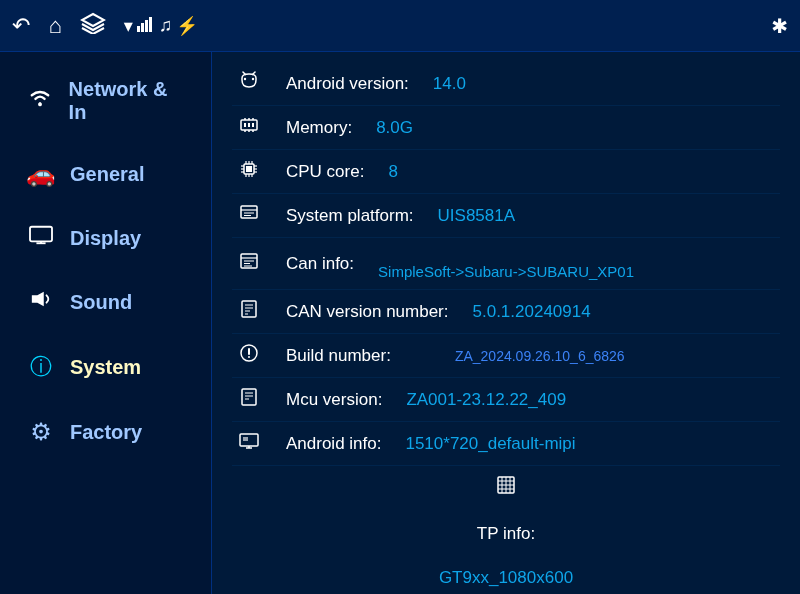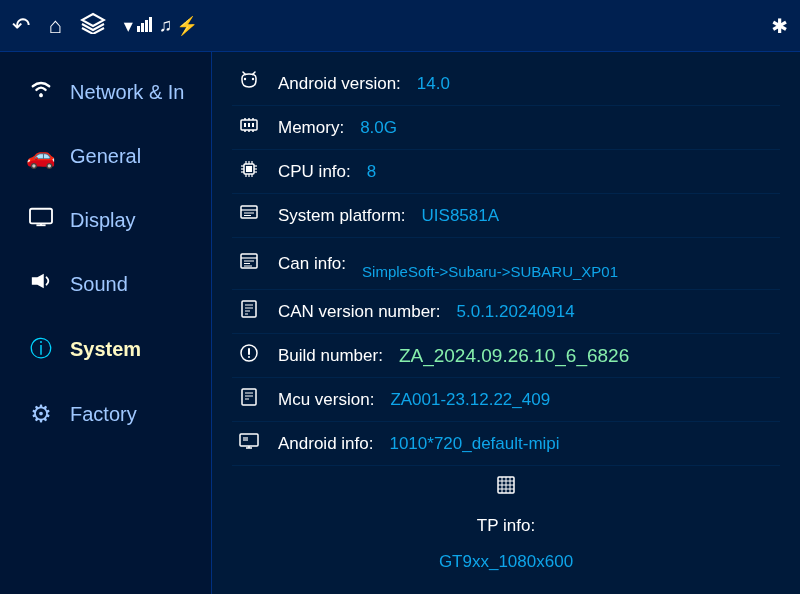--- a/index.html
+++ b/index.html
@@ -79,37 +79,37 @@
       color: #00d4ff;
       background: transparent;
     }
     .sidebar-item .item-icon {
       font-size: 24px;
       width: 30px;
       text-align: center;
     }
     .sidebar-item .item-label {
       font-size: 20px;
-      font-weight: 400;
+      font-weight: 700;
     }
     .sidebar-item.active .item-label {
       color: #00d4ff;
     }
 
     
     .content-area {
       flex: 1;
       padding: 10px 20px;
       overflow-y: auto;
       background: #001a3a;
     }
     .info-row {
       display: flex;
       align-items: center;
-      gap: 16px;
+      gap: 24px;
       padding: 9px 4px;
       font-size: 17px;
       color: #d0e8ff;
       border-bottom: 1px solid rgba(0, 60, 120, 0.3);
     }
     .info-row:last-child {
       border-bottom: none;
       flex-direction: column;
     }
     .info-icon {
@@ -268,21 +268,21 @@
           <line x1="10" y1="15" x2="10" y2="18" stroke="white" stroke-width="1.2"></line>
           <line x1="13" y1="15" x2="13" y2="18" stroke="white" stroke-width="1.2"></line>
           <line x1="2" y1="7" x2="5" y2="7" stroke="white" stroke-width="1.2"></line>
           <line x1="2" y1="10" x2="5" y2="10" stroke="white" stroke-width="1.2"></line>
           <line x1="2" y1="13" x2="5" y2="13" stroke="white" stroke-width="1.2"></line>
           <line x1="15" y1="7" x2="18" y2="7" stroke="white" stroke-width="1.2"></line>
           <line x1="15" y1="10" x2="18" y2="10" stroke="white" stroke-width="1.2"></line>
           <line x1="15" y1="13" x2="18" y2="13" stroke="white" stroke-width="1.2"></line>
         </svg>
       </span>
-      <span class="info-label">CPU info:</span>
+      <span class="info-label">CPU core:</span>
       <span class="info-value">8</span>
     </div>
 
     <div class="info-row">
       <span class="info-icon">
         <svg width="20" height="20" viewBox="0 0 20 20" fill="none">
           <rect x="2" y="3" width="16" height="12" rx="1" stroke="white" stroke-width="1.5"></rect>
           <line x1="2" y1="7" x2="18" y2="7" stroke="white" stroke-width="1.2"></line>
           <line x1="5" y1="10" x2="15" y2="10" stroke="white" stroke-width="1"></line>
           <line x1="5" y1="12.5" x2="12" y2="12.5" stroke="white" stroke-width="1"></line>
@@ -322,21 +322,21 @@
 
     <div class="info-row">
       <span class="info-icon">
         <svg width="20" height="20" viewBox="0 0 20 20" fill="none">
           <circle cx="10" cy="10" r="8" stroke="white" stroke-width="1.5"></circle>
           <line x1="10" y1="6" x2="10" y2="11" stroke="white" stroke-width="2" stroke-linecap="round"></line>
           <circle cx="10" cy="14" r="1" fill="white"></circle>
         </svg>
       </span>
       <span class="info-label">Build number:</span>
-      <span class="info-value" style="color:#86efac; font-size:19px;">ZA_2024.09.26.10_6_6826</span>
+      <span class="info-value" style="color:#3b82f6; font-size:14px;margin-left:40px;">ZA_2024.09.26.10_6_6826</span>
     </div>
 
     <div class="info-row">
       <span class="info-icon">
         <svg width="20" height="20" viewBox="0 0 20 20" fill="none">
           <rect x="3" y="2" width="14" height="16" rx="1" stroke="white" stroke-width="1.5"></rect>
           <line x1="6" y1="6" x2="14" y2="6" stroke="white" stroke-width="1"></line>
           <line x1="6" y1="9" x2="14" y2="9" stroke="white" stroke-width="1"></line>
           <line x1="6" y1="12" x2="10" y2="12" stroke="white" stroke-width="1"></line>
         </svg>
@@ -348,21 +348,21 @@
     <div class="info-row">
       <span class="info-icon">
         <svg width="20" height="20" viewBox="0 0 20 20" fill="none">
           <rect x="1" y="3" width="18" height="12" rx="1" stroke="white" stroke-width="1.5"></rect>
           <line x1="7" y1="17" x2="13" y2="17" stroke="white" stroke-width="1.5"></line>
           <line x1="10" y1="15" x2="10" y2="17" stroke="white" stroke-width="1.5"></line>
           <rect x="4" y="6" width="5" height="4" fill="white" opacity="0.6"></rect>
         </svg>
       </span>
       <span class="info-label">Android info:</span>
-      <span class="info-value">1010*720_default-mipi</span>
+      <span class="info-value">1510*720_default-mipi</span>
     </div>
 
     <div class="info-row">
       <span class="info-icon">
         <svg width="20" height="20" viewBox="0 0 20 20" fill="none">
           <rect x="2" y="2" width="16" height="16" rx="1" stroke="white" stroke-width="1.5"></rect>
           <line x1="2" y1="6" x2="18" y2="6" stroke="white" stroke-width="1"></line>
           <line x1="2" y1="10" x2="18" y2="10" stroke="white" stroke-width="1"></line>
           <line x1="2" y1="14" x2="18" y2="14" stroke="white" stroke-width="1"></line>
           <line x1="6" y1="2" x2="6" y2="18" stroke="white" stroke-width="1"></line>

